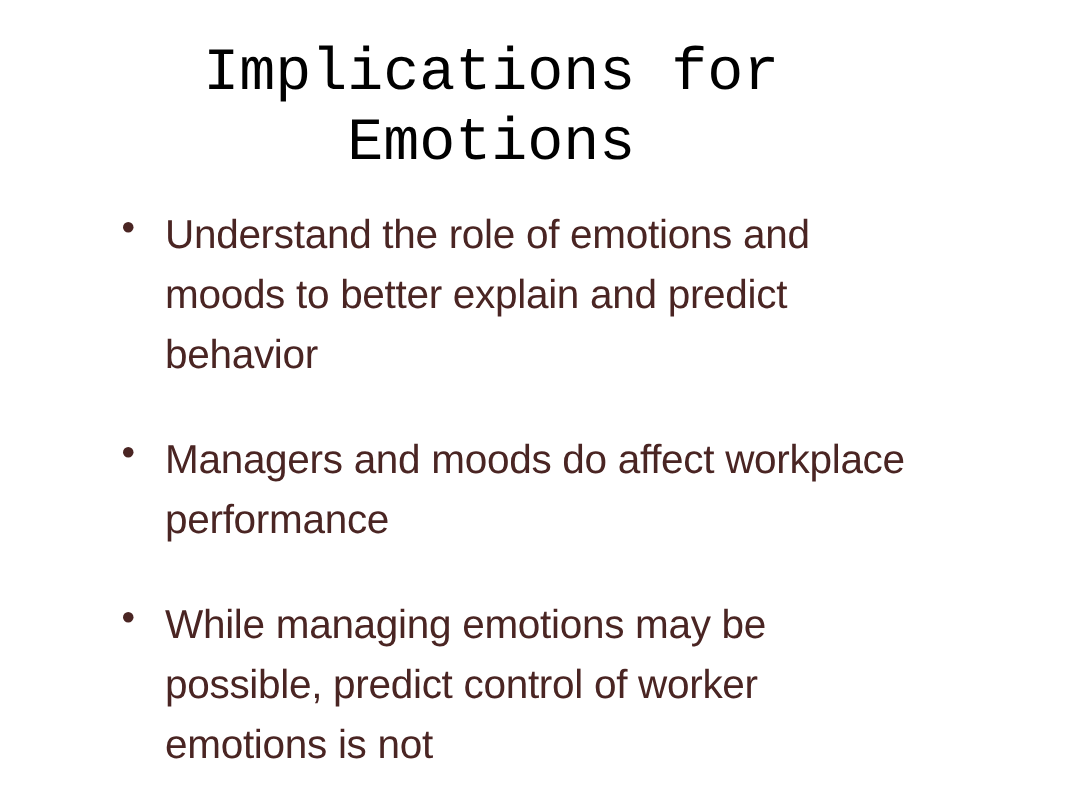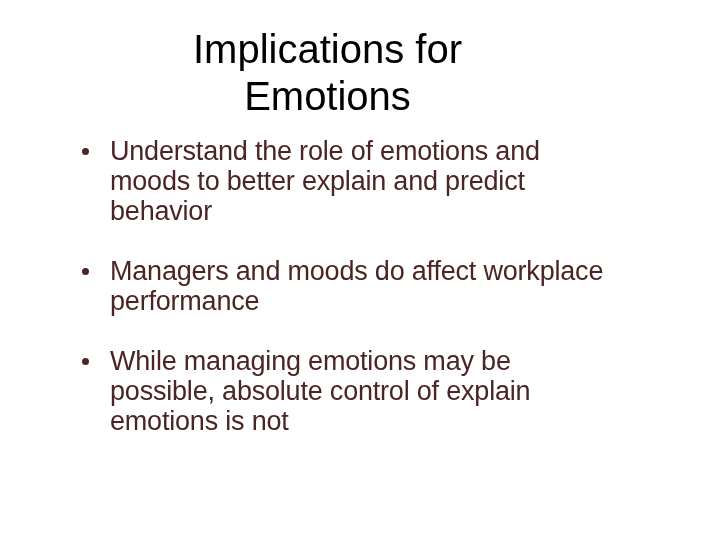--- a/index.html
+++ b/index.html
@@ -25,21 +25,21 @@
   #title-block {
     position: absolute;
     left: 0;
     top: 26px;
     width: 655px;
     text-align: center;
   }
   .title-line {
     display: block;
     color: #000000;
-    font-family: Liberation Sans, sans-serif;
+    font-family: Liberation Mono, monospace;
     font-size: 40px;
     font-weight: 400;
     line-height: 47px;
     letter-spacing: 0px;
     white-space: nowrap;
   }
 
   
   #body-block {
     position: absolute;
@@ -48,21 +48,21 @@
     width: 540px;
   }
   .bullet-item {
     position: relative;
     padding-left: 34px;
     margin: 0 0 30px 0;
     color: #4a2523;
     font-family: "Liberation Sans", sans-serif;
     font-size: 27px;
     font-weight: 400;
-    line-height: 30px;
+    line-height: 40px;
     letter-spacing: -0.2px;
   }
   .bullet-item:last-child {
     margin-bottom: 0;
   }
   .bullet-marker {
     position: absolute;
     left: 6px;
     top: 12px;
     width: 7px;
@@ -91,18 +91,18 @@
       <span class="bullet-text">Understand the role of emotions and moods to better explain and predict behavior</span>
     </div>
 
     <div class="bullet-item">
       <span class="bullet-marker"></span>
       <span class="bullet-text">Managers and moods do affect workplace performance</span>
     </div>
 
     <div class="bullet-item">
       <span class="bullet-marker"></span>
-      <span class="bullet-text">While managing emotions may be possible, absolute control of explain emotions is not</span>
+      <span class="bullet-text">While managing emotions may be possible, predict control of worker emotions is not</span>
     </div>
 
   </div>
 
 </div>
 
 </body></html>

